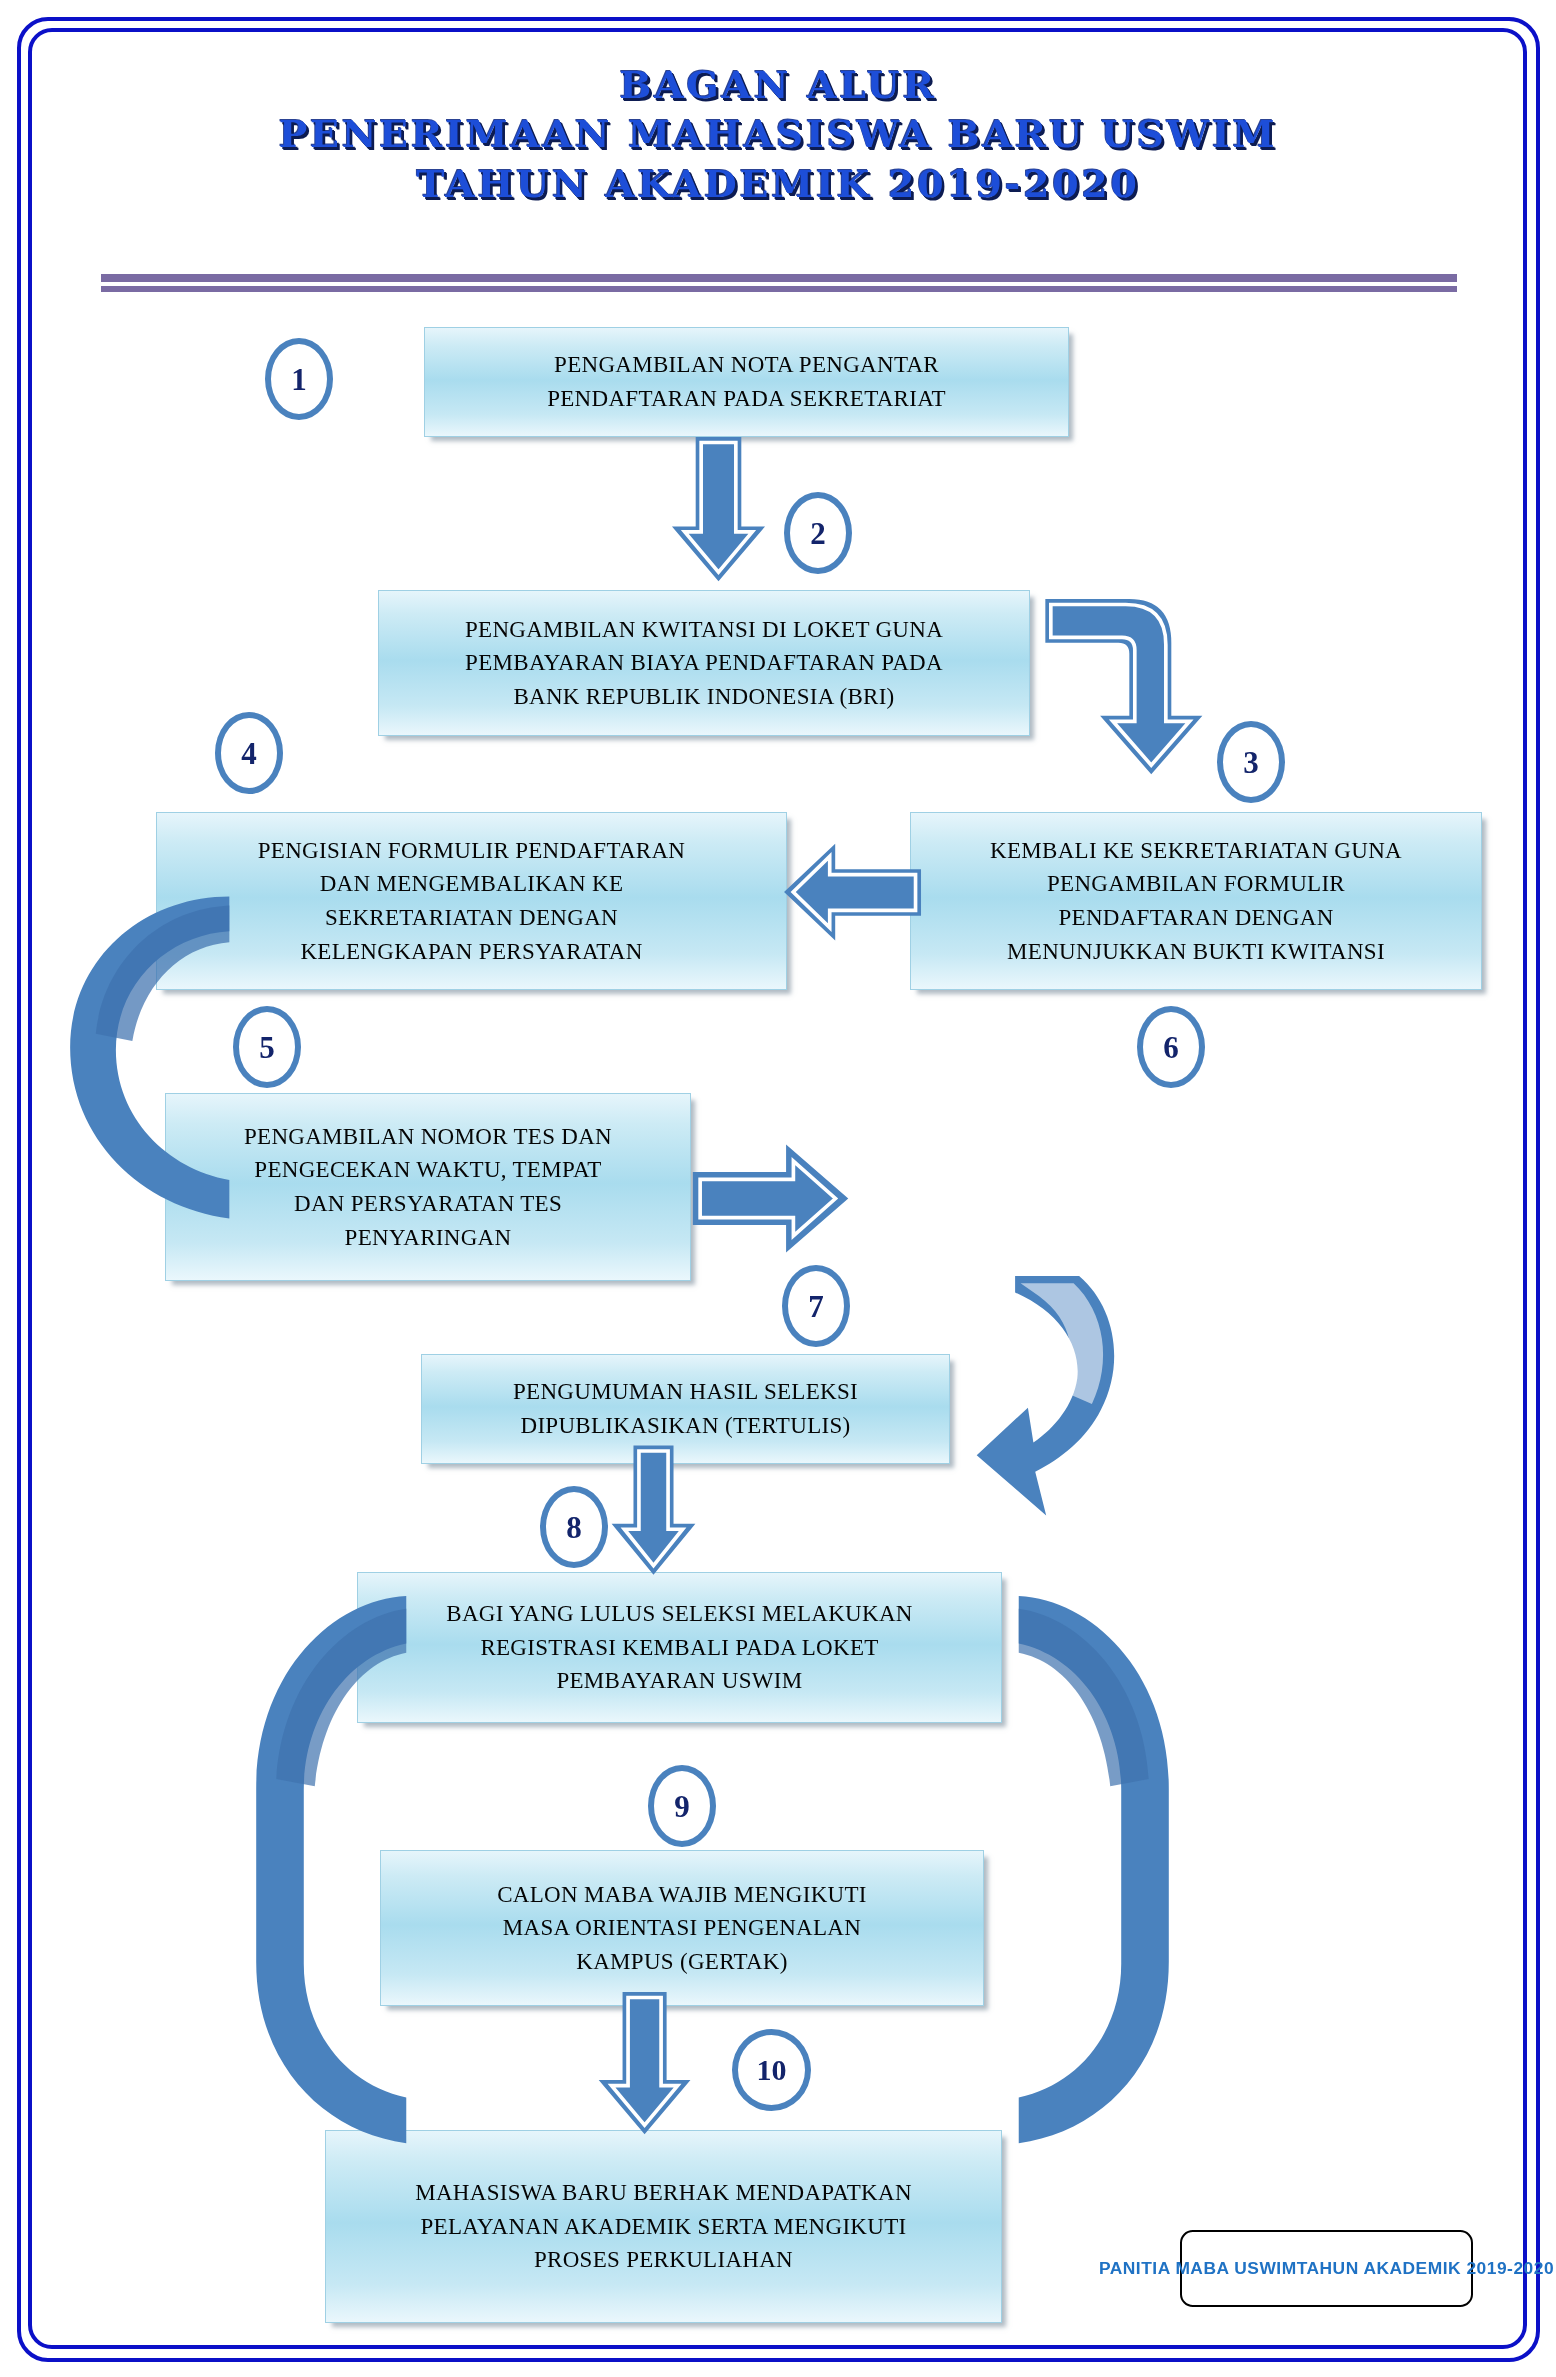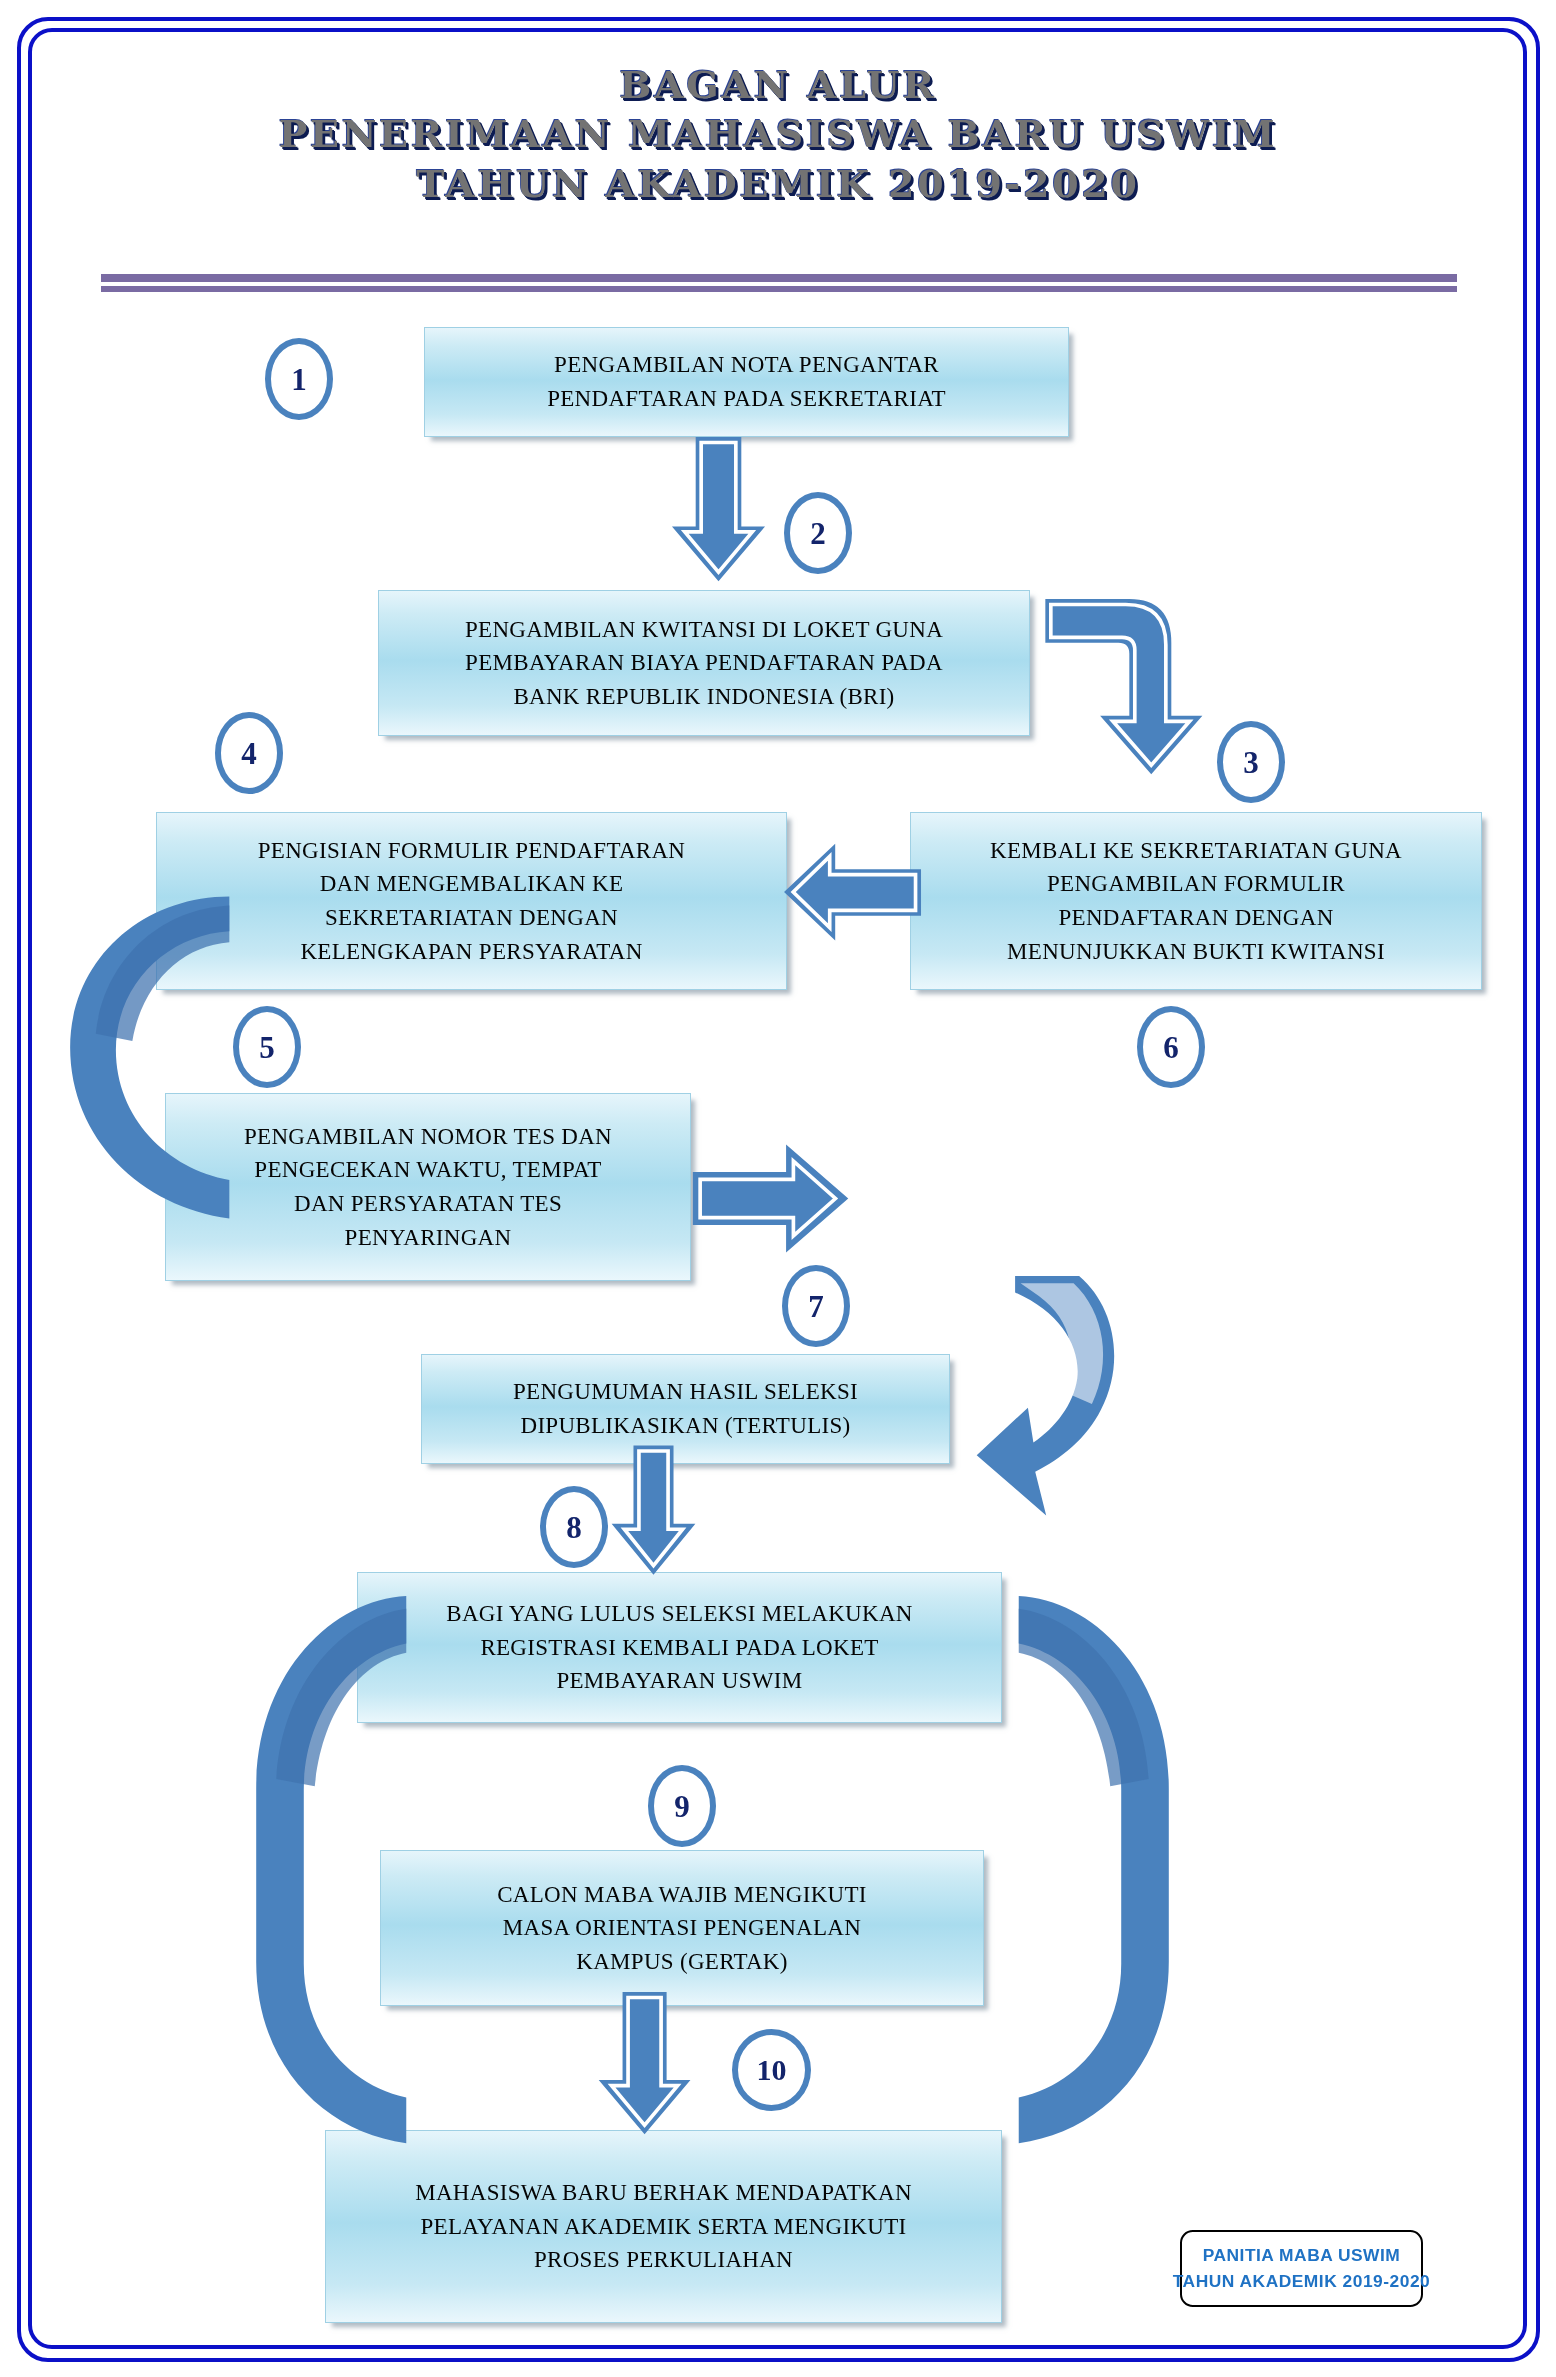--- a/index.html
+++ b/index.html
@@ -38,21 +38,21 @@
   
   .title-block {
     position: absolute;
     left: 0; top: 60px;
     width: 1556px;
     text-align: center;
   }
   .title-line {
     font-family: "DejaVu Serif", "Liberation Serif", serif;
     font-weight: bold;
-    color: #737373;
+    color: #1d4ed8;
     letter-spacing: 2.7px;
     line-height: 1.30;
     font-size: 38px;
     text-shadow:
        1.8px 1.8px 0 #0d1c52,
        2.7px 2.7px 0 #0d1c52,
       -0.9px -0.9px 0 #2b4394;
     text-transform: uppercase;
     white-space: nowrap;
   }
@@ -138,26 +138,26 @@
   .badge.wide span { font-size: 30px; font-family: Liberation Serif, serif; }
 
   
   .arrow { position: absolute; z-index: 4; }
   .arrow svg { display: block; overflow: visible; }
 
   
   .stamp {
     position: absolute;
     left: 1180px; top: 2230px;
-    width: 243px; height: 77px;
+    width: 293px; height: 77px;
     border: 2.7px solid #000000;
     border-radius: 12.8px;
     background: #ffffff;
     display: flex;
-    flex-direction: column;
+    flex-direction: row;
     align-items: center;
     justify-content: center;
   }
   .stamp div {
     font-family: "Liberation Sans", "DejaVu Sans", sans-serif;
     font-weight: bold;
     font-size: 17.4px;
     color: #1F72C4;
     letter-spacing: 0.5px;
     line-height: 1.45;

